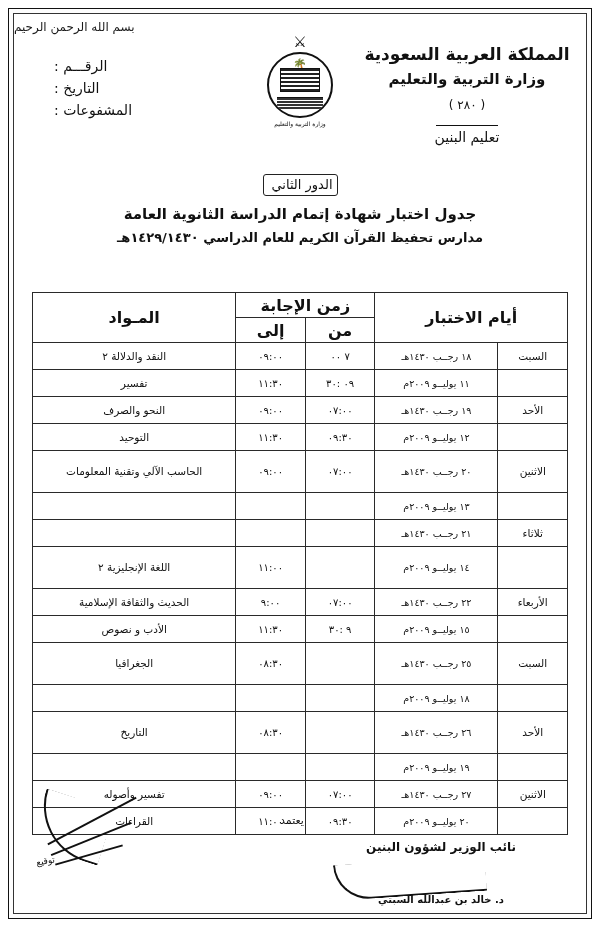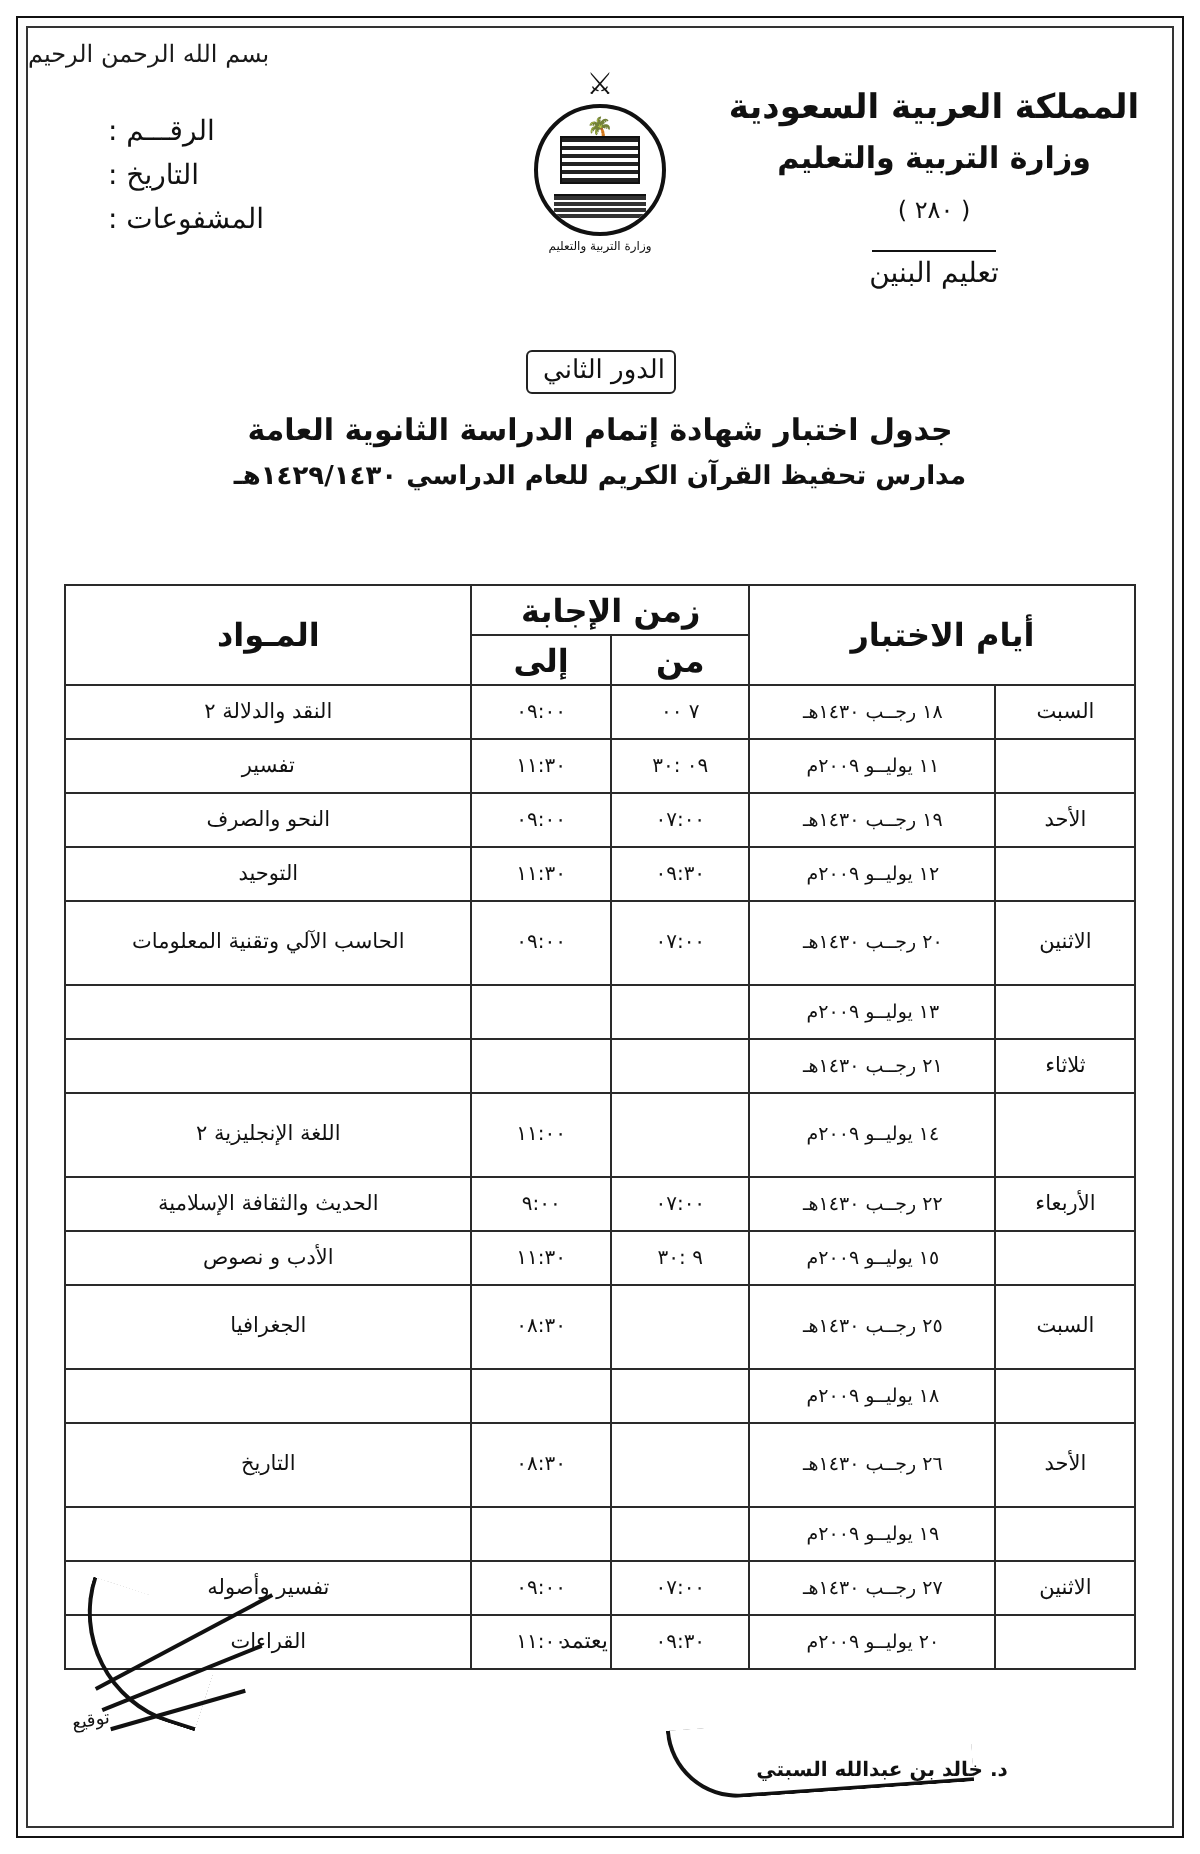--- a/index.html
+++ b/index.html
@@ -365,20 +365,21 @@
                 <td class="time">١١:٠٠</td>
                 <td class="subject">القراءات</td>
               </tr>
             </tbody>
         </table>
       </div>
 
       <div class="approve">يعتمد</div>
 
       <div class="sigblock">
+        <div class="role">نائب الوزير لشؤون البنين</div>
         <div class="scribble"></div>
         <div class="name">د. خالد بن عبدالله السبتي</div>
       </div>
 
       <div class="stampsig">
         <div class="curl"></div>
         <div class="s1"></div>
         <div class="s2"></div>
         <div class="s3"></div>
         <div class="txt">توقيع</div>

